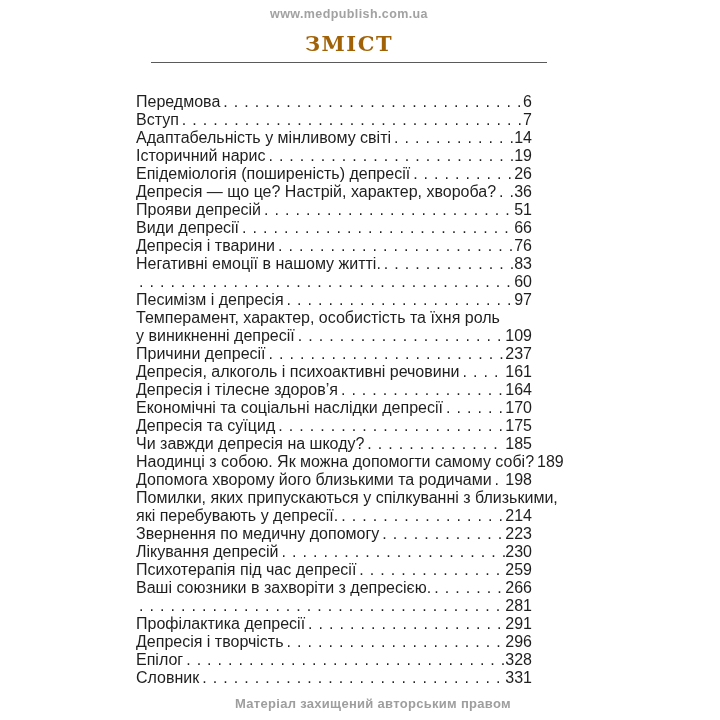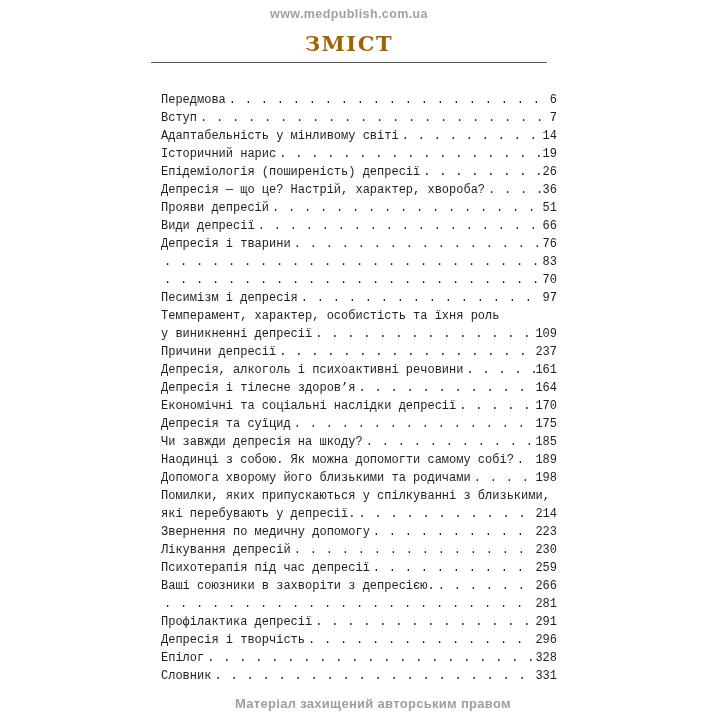--- a/index.html
+++ b/index.html
@@ -42,25 +42,24 @@
     position: absolute;
     top: 62px;
     left: 151px;
     width: 396px;
     height: 0;
     border-top: 1.5px solid #5a5a5a;
   }
   .toc {
     position: absolute;
     top: 93px;
-    left: 161px;
-    width: 396px;
-    font-size: 12px;
+    left: 136px;
+    width: 396px;
+    font-size: 16px;
     color: #1e1e1e;
-    font-family: Liberation Mono, monospace;
   }
   .toc-row {
     display: flex;
     align-items: baseline;
     height: 18px;
     white-space: nowrap;
   }
   .toc-title {
     flex: 0 0 auto;
   }
@@ -138,26 +137,27 @@
         <span class="toc-title">Види депресії</span>
         <span class="toc-dots">. . . . . . . . . . . . . . . . . . . . . . . . . . . . . . . . . . . . . . . . . . . . . . . . . . . . . . . . . . . . . . . . . . . . . . . . . . . . . . . .</span>
         <span class="toc-page">66</span>
       </div>
       <div class="toc-row">
         <span class="toc-title">Депресія і тварини</span>
         <span class="toc-dots">. . . . . . . . . . . . . . . . . . . . . . . . . . . . . . . . . . . . . . . . . . . . . . . . . . . . . . . . . . . . . . . . . . . . . . . . . . . . . . . .</span>
         <span class="toc-page">76</span>
       </div>
       <div class="toc-row">
+        <span class="toc-title">Негативні емоції в нашому житті.</span>
         <span class="toc-dots">. . . . . . . . . . . . . . . . . . . . . . . . . . . . . . . . . . . . . . . . . . . . . . . . . . . . . . . . . . . . . . . . . . . . . . . . . . . . . . . .</span>
         <span class="toc-page">83</span>
       </div>
       <div class="toc-row">
         <span class="toc-dots">. . . . . . . . . . . . . . . . . . . . . . . . . . . . . . . . . . . . . . . . . . . . . . . . . . . . . . . . . . . . . . . . . . . . . . . . . . . . . . . .</span>
-        <span class="toc-page">70</span>
+        <span class="toc-page">60</span>
       </div>
       <div class="toc-row">
         <span class="toc-title">Песимізм і депресія</span>
         <span class="toc-dots">. . . . . . . . . . . . . . . . . . . . . . . . . . . . . . . . . . . . . . . . . . . . . . . . . . . . . . . . . . . . . . . . . . . . . . . . . . . . . . . .</span>
         <span class="toc-page">97</span>
       </div>
       <div class="toc-row">
         <span class="toc-title">Темперамент, характер, особистість та їхня роль</span>
       </div>
       <div class="toc-row">

